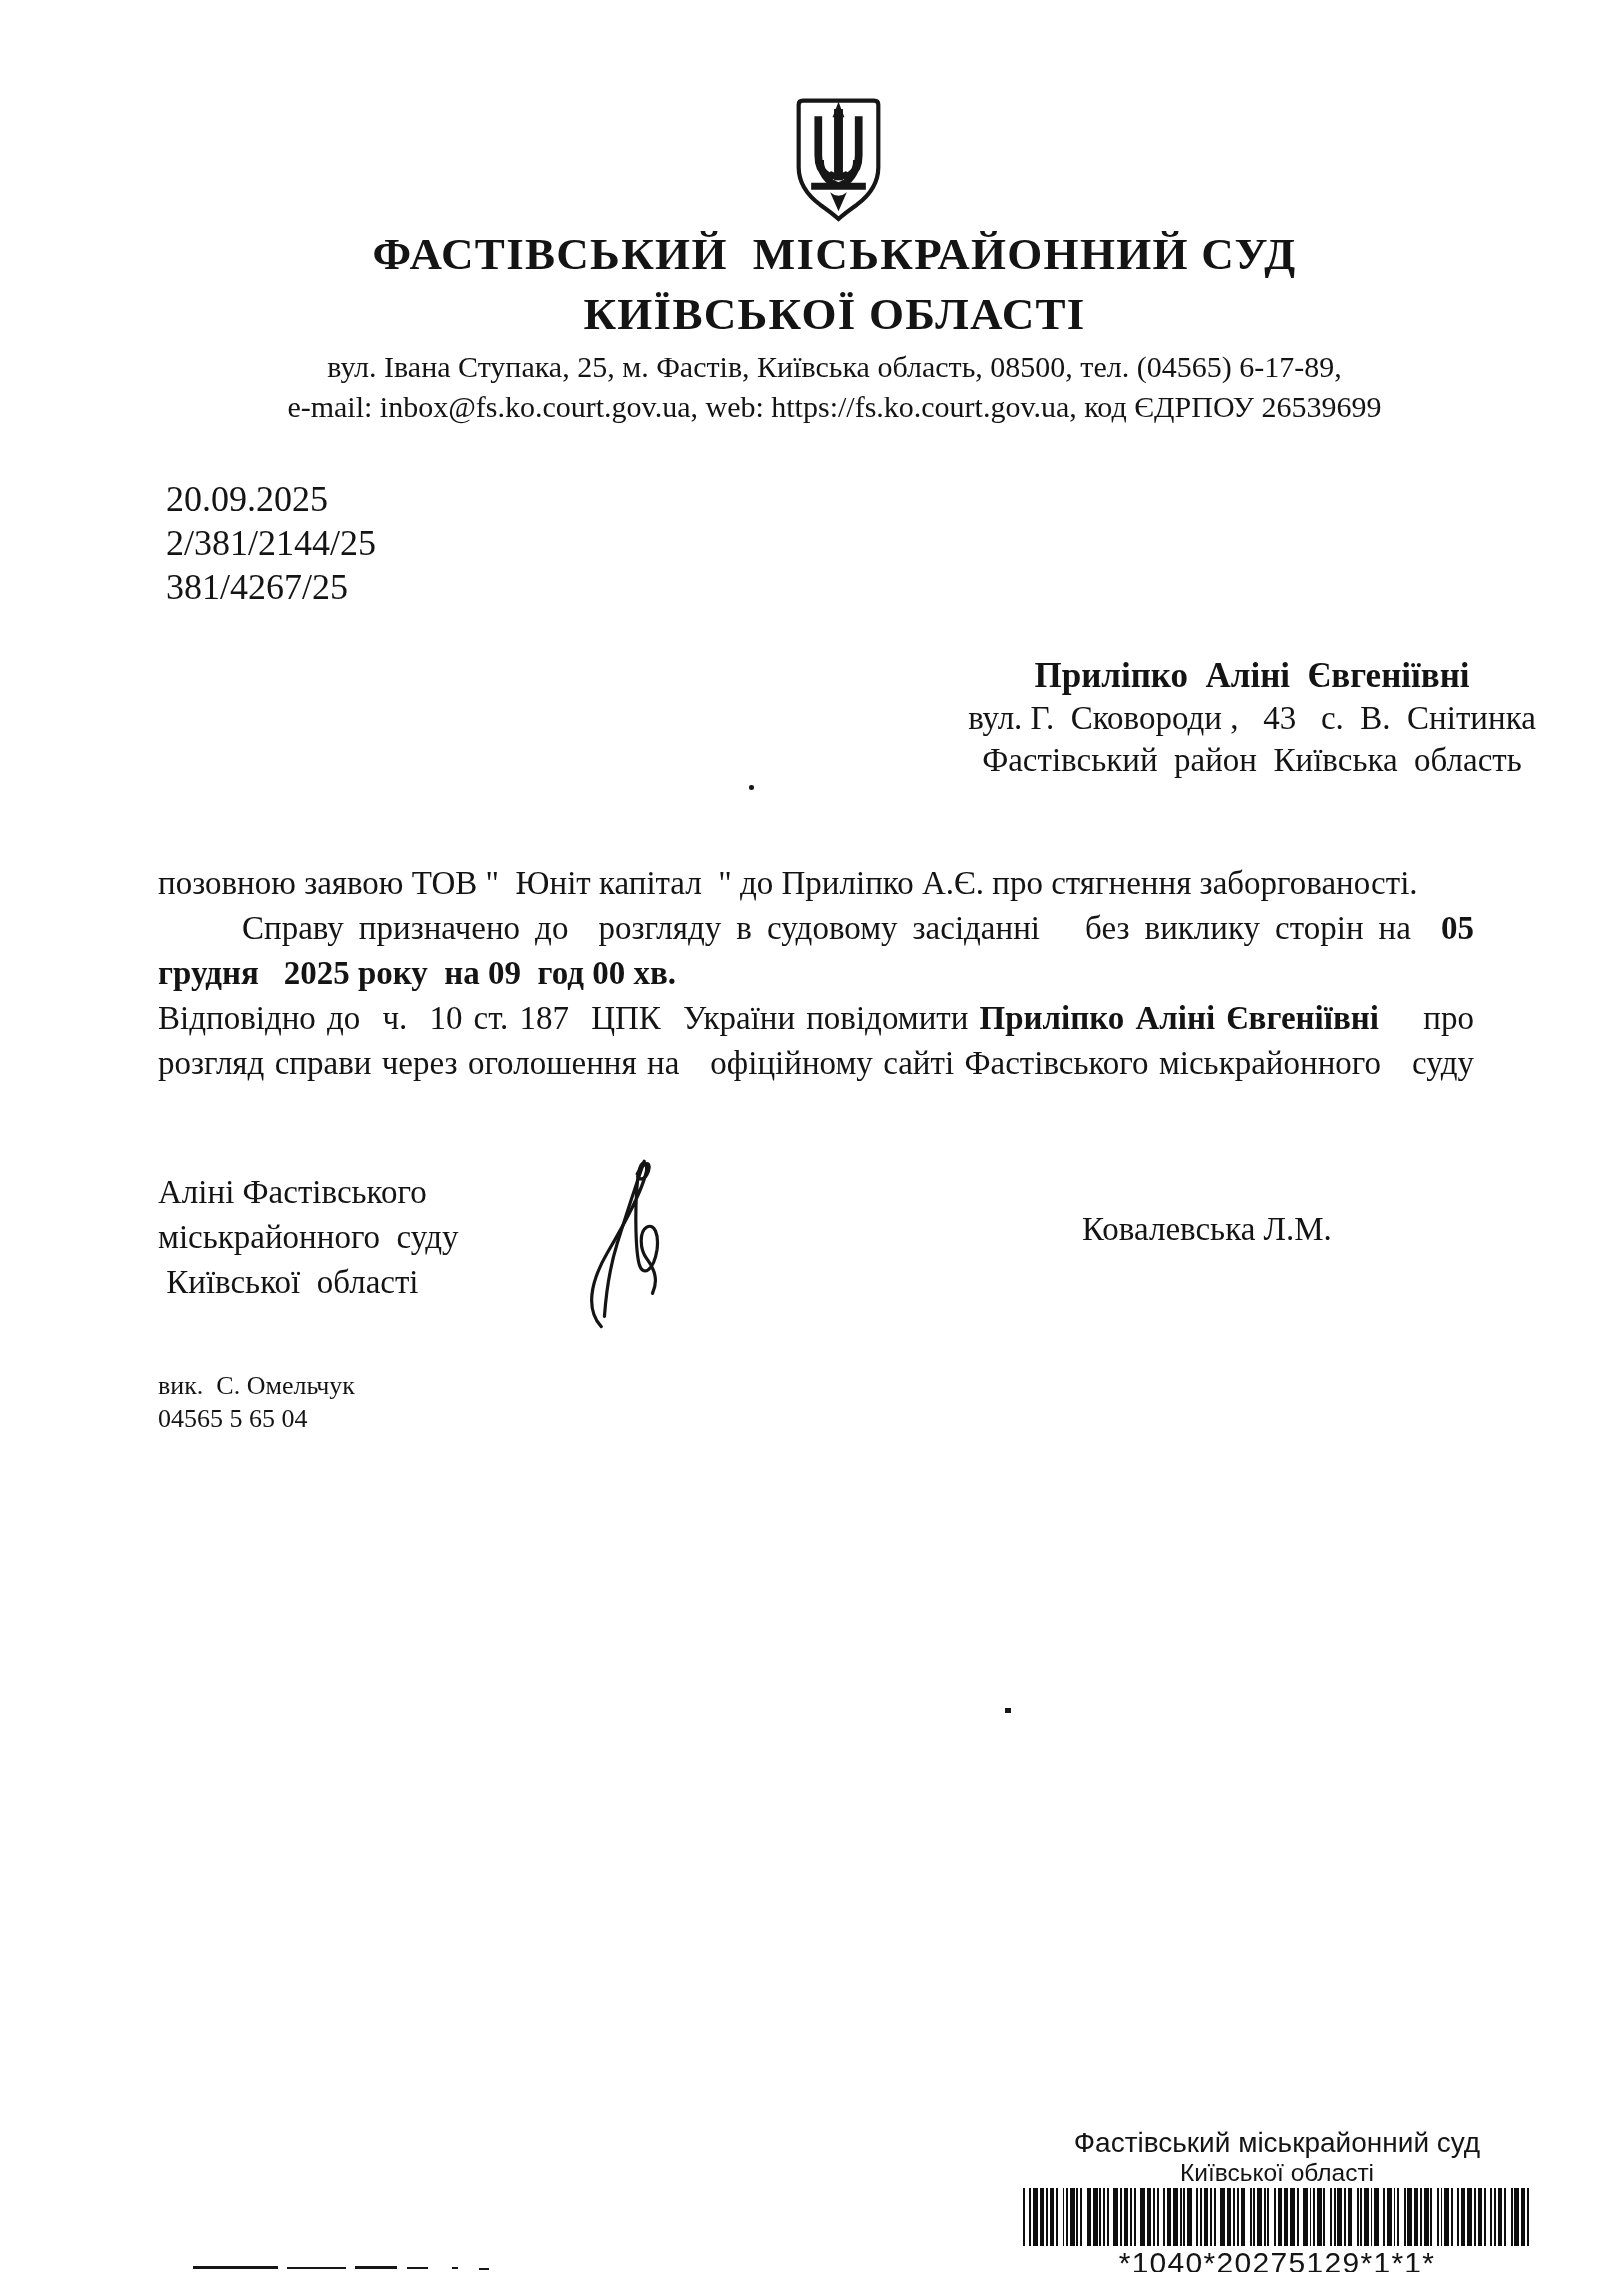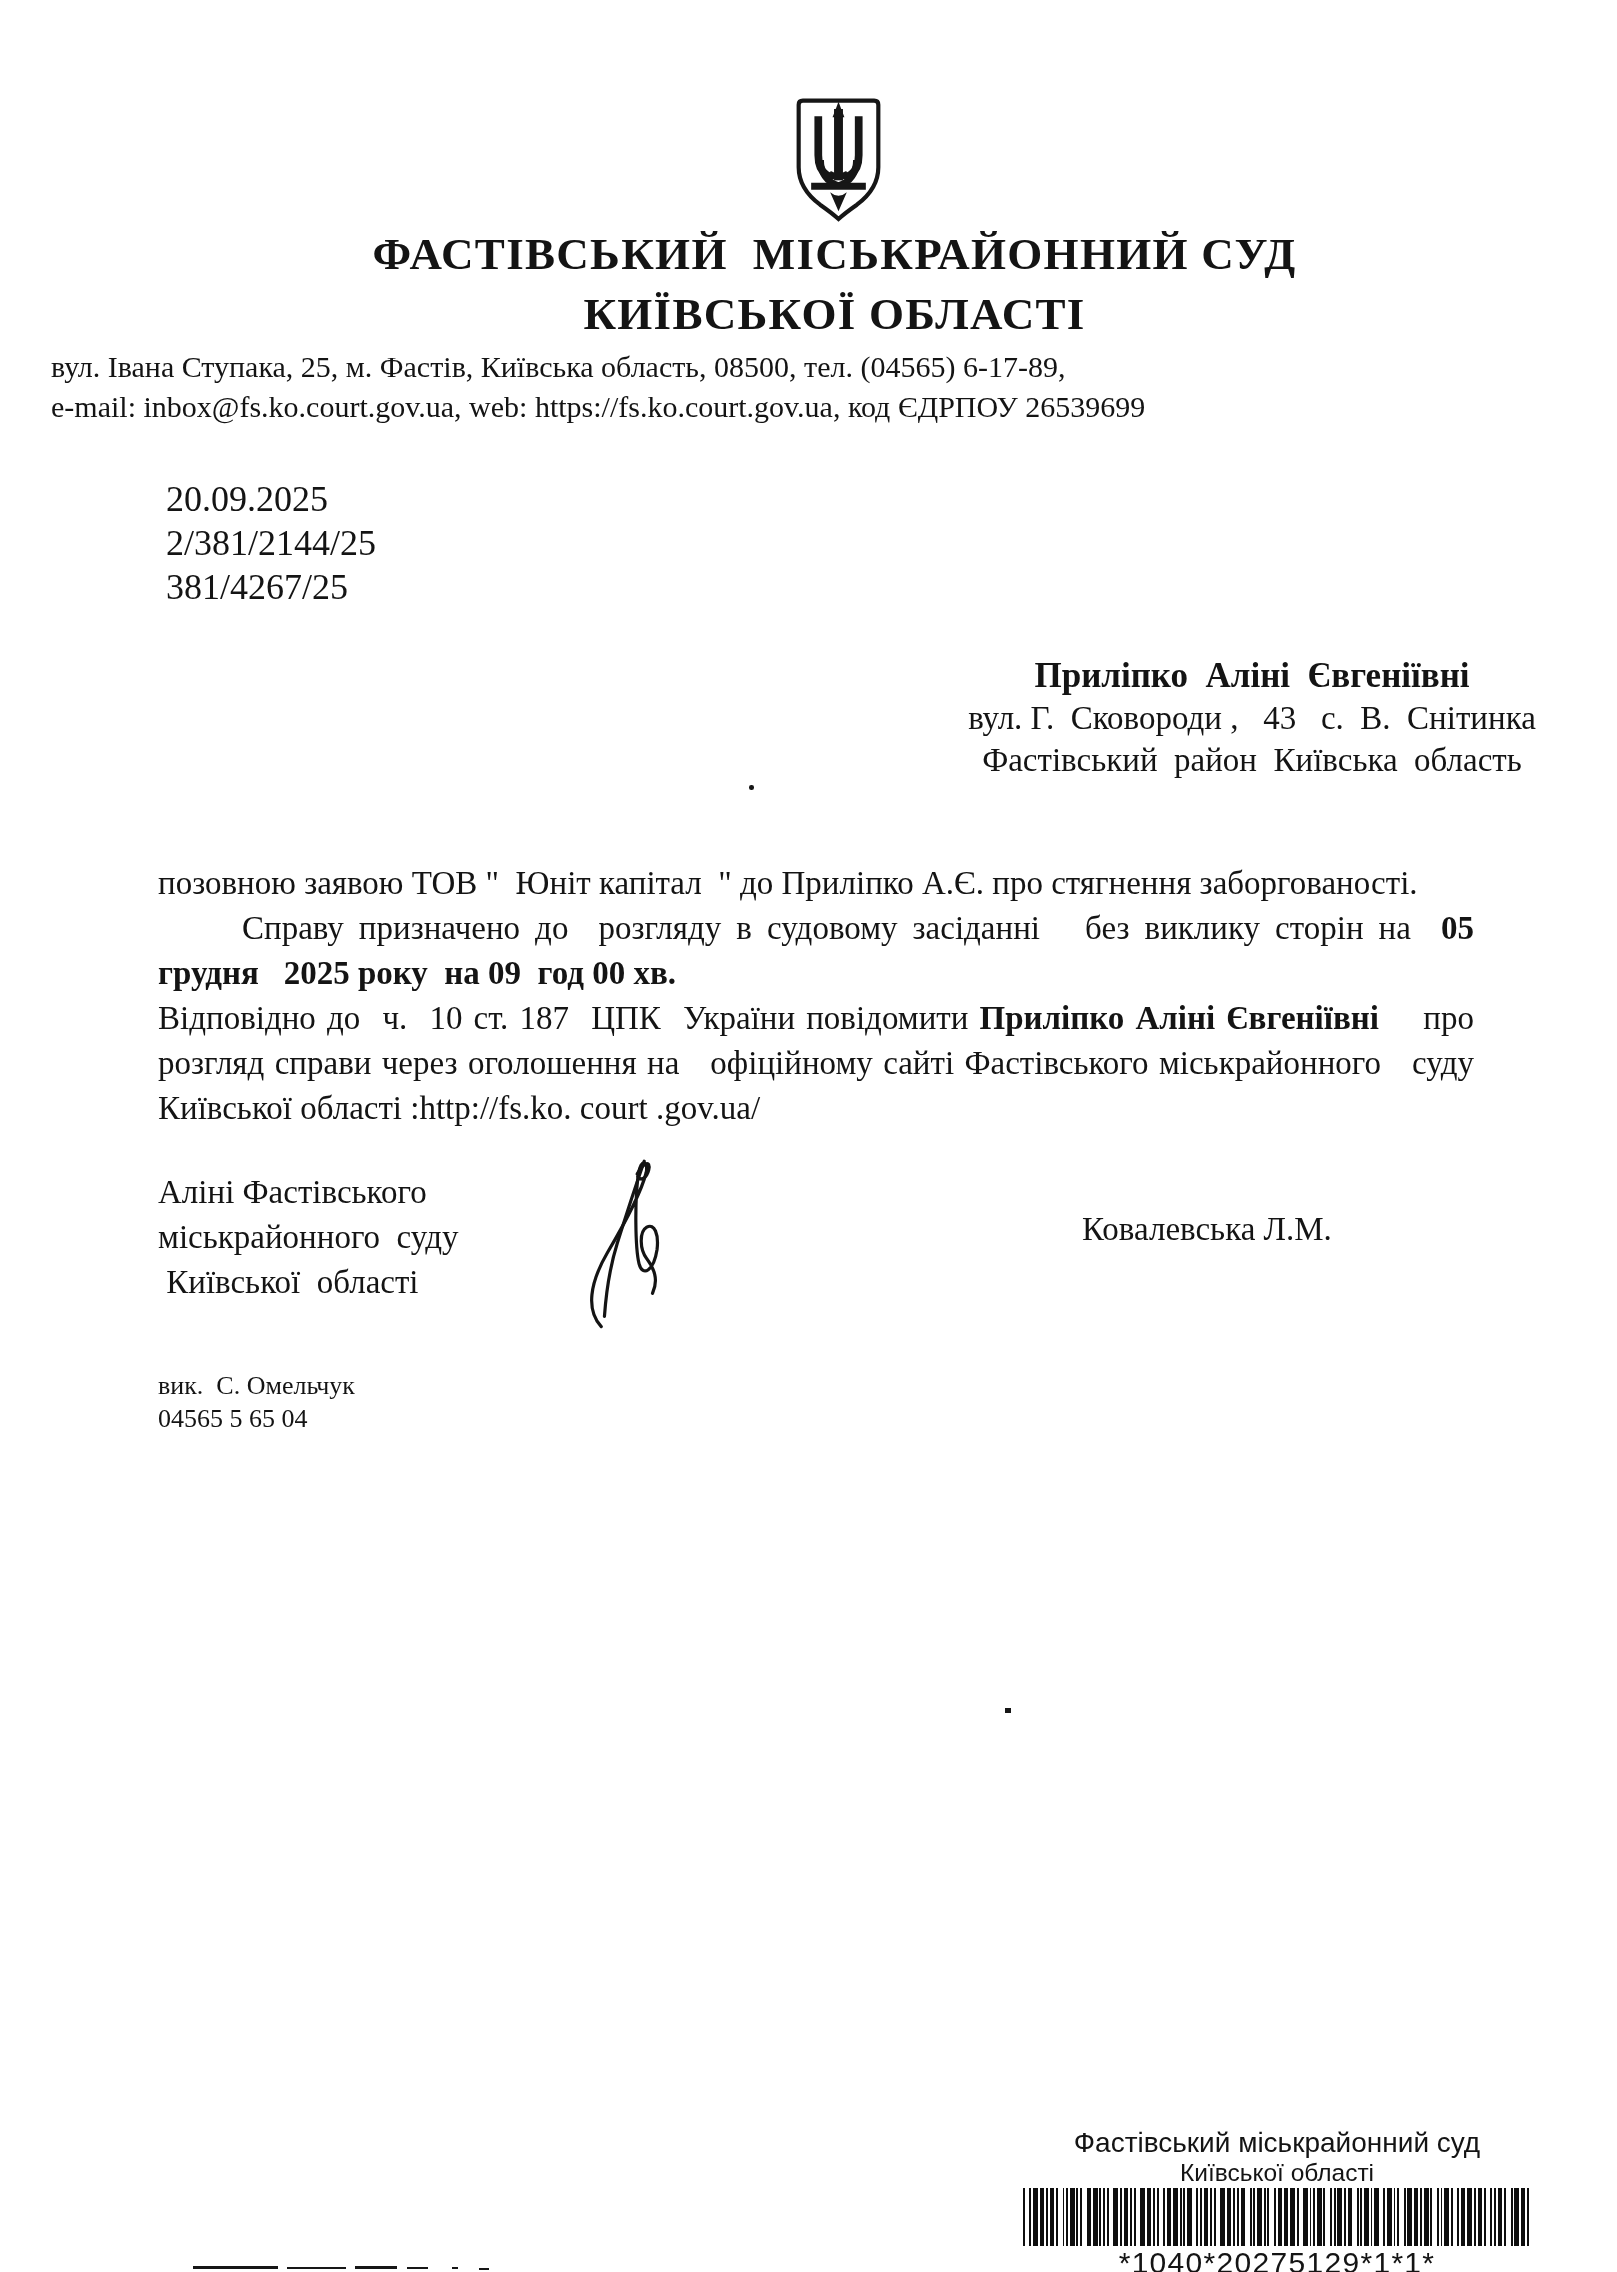--- a/index.html
+++ b/index.html
@@ -6,21 +6,21 @@
   body{
     width:1618px;height:2273px;position:relative;overflow:hidden;
     font-family:"Liberation Serif","DejaVu Serif",serif;color:#141414;
     -webkit-font-smoothing:antialiased;
   }
   .abs{position:absolute;}
   
   .emblem{left:785px;top:89px;width:107px;height:147px;}
   .title-block{left:51px;right:0;top:224px;text-align:center;}
   .title-line{font-weight:bold;font-size:45px;line-height:60px;letter-spacing:1.3px;white-space:nowrap;}
-  .addr-block{left:51px;right:0;top:347px;}
+  .addr-block{left:51px;right:0;top:347px;text-align:center;}
   .addr-line{font-size:30px;line-height:40px;white-space:nowrap;}
   
   .meta-block{left:166px;top:477px;}
   .meta-line{font-size:36px;line-height:44px;white-space:nowrap;}
   
   .recipient{left:927px;top:655px;width:650px;text-align:center;}
   .rcp-name{font-weight:bold;font-size:35px;line-height:42px;white-space:nowrap;}
   .rcp-line{font-size:33px;line-height:42px;white-space:nowrap;}
   
   .body-block{left:158px;top:861px;width:1316px;}
@@ -85,21 +85,20 @@
   <div class="rcp-line">вул. Г.&nbsp; Сковороди ,&nbsp;&nbsp; 43&nbsp;&nbsp; с.&nbsp; В.&nbsp; Снітинка</div>
   <div class="rcp-line">Фастівський&nbsp; район&nbsp; Київська&nbsp; область</div>
 </div>
 
 <div class="abs body-block">
   <div class="line"><span>позовною заявою ТОВ "&nbsp; Юніт капітал&nbsp; " до Приліпко А.Є. про стягнення заборгованості.</span></div>
   <div class="line jl indent"><span>Справу призначено до&nbsp; розгляду в судовому засіданні&nbsp;&nbsp; без виклику сторін на&nbsp; </span><b>05</b></div>
   <div class="line"><b>грудня&nbsp;&nbsp; 2025 року&nbsp; на 09&nbsp; год 00 хв.</b></div>
   <div class="line jl"><span>Відповідно до&nbsp; ч.&nbsp; 10 ст. 187&nbsp; ЦПК&nbsp; України повідомити </span><b>Приліпко Аліні Євгеніївні</b><span>&nbsp;&nbsp;&nbsp; про</span></div>
   <div class="line jl"><span>розгляд справи через оголошення на&nbsp;&nbsp; офіційному сайті Фастівського міськрайонного&nbsp;&nbsp; суду</span></div>
-  <div class="line"><span>Київської області :http://fs.ko. court .gov.ua/</span></div>
 </div>
 
 <div class="abs judge-block">
   <div class="judge-line">Аліні Фастівського</div>
   <div class="judge-line">міськрайонного&nbsp; суду</div>
   <div class="judge-line">&nbsp;Київської&nbsp; області</div>
 </div>
 
 <div class="abs sig">
   <svg width="109" height="196" viewBox="0 0 170 305" xmlns="http://www.w3.org/2000/svg">

